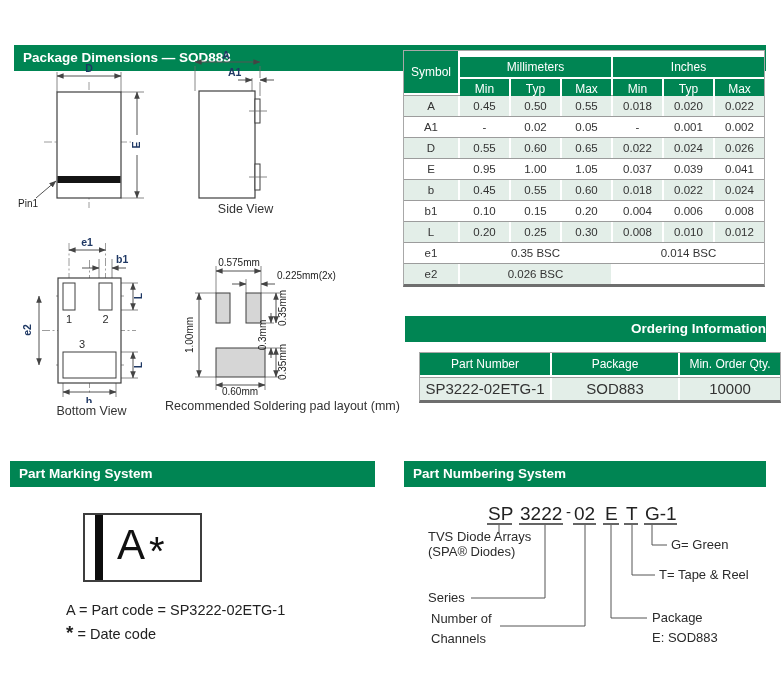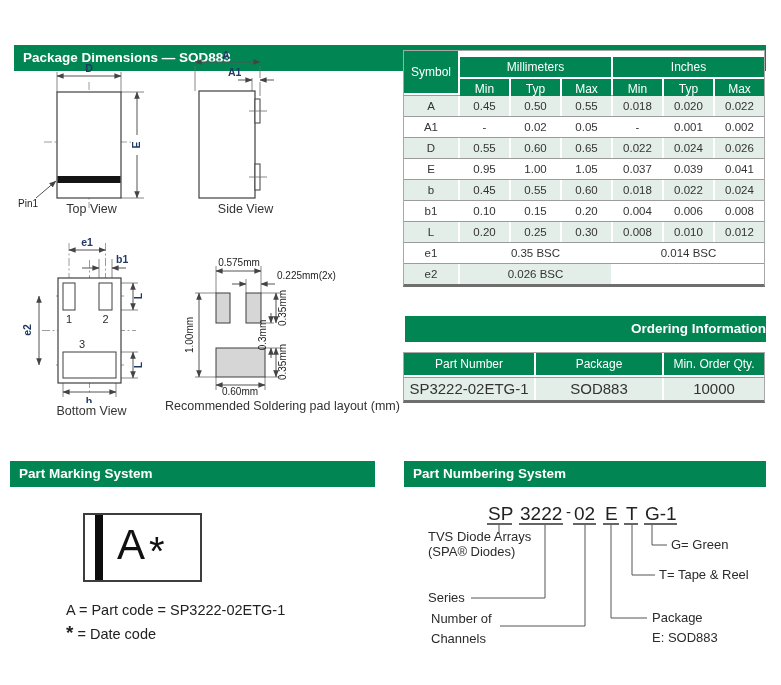--- a/index.html
+++ b/index.html
@@ -31,21 +31,21 @@
   .dt-row > div { line-height:20px; text-align:center; background:#fff;
                   border-right:2px solid #fff; box-sizing:border-box; }
   .dt-row .sym { width:56px; }
   .dt-row .c  { width:51px; }
   .dt-row .c.last { width:49px; border-right:none; }
   .dt-row .cspan { width:153px; }
   .dt-row .cspan.last { width:151px; border-right:none; }
   .dt-row.alt > div { background:var(--row_green,#e3eee8); border-right-color:#fff; }
 
   
-  .ordtbl { position:absolute; left:403px; top:352px; width:362px; background:#fff;
+  .ordtbl { position:absolute; left:419px; top:352px; width:362px; background:#fff;
             border:1px solid #a8a8a8; border-bottom:3px solid var(--border_dark,#6e6e6e);
             box-sizing:border-box; }
   .ot-h { display:flex; height:24px; }
   .ot-h > div { background:var(--green,#008553); color:#fff; font-size:12px; text-align:center;
                 line-height:22px; border-right:2px solid #fff; border-bottom:2px solid #fff;
                 box-sizing:border-box; }
   .ot-r { display:flex; height:23px; border-top:1px solid #9c9c9c; box-sizing:border-box; }
   .ot-r > div { background:var(--row_green,#e3eee8); font-size:15px; color:#333;
                 text-align:center; line-height:22px; border-right:2px solid #fff; box-sizing:border-box; }
   .col1 { width:132px; } .col2 { width:128px; } .col3 { width:100px; border-right:none !important; }
@@ -109,21 +109,20 @@
     <path class="cl" d="M75,32 V158"></path>
     <path class="cl" d="M30,92 H120"></path>
     <rect class="outline" x="43" y="42" width="64" height="106"></rect>
     <rect class="blackbar" x="43.5" y="126" width="63" height="7"></rect>
     <rect x="117" y="85" width="12" height="20" fill="#fff"></rect>
     <text class="dimlbl" x="75" y="22" text-anchor="middle">D</text>
     <text class="dimlbl" x="126" y="95" text-anchor="middle" transform="rotate(-90 126 95)">E</text>
     <line class="dim" x1="22" y1="148" x2="42" y2="131" marker-end="url(#arr)"></line>
     <text class="mmlbl" x="4" y="157">Pin1</text>
   </svg>
-  <div class="cap" style="left:14px; top:202px; width:155px;">Top View</div>
 
   <svg class="draw" style="left:188px; top:50px;" width="115" height="160" viewBox="0 0 115 160">
     <g>
       <path class="ext" d="M7,16 V41 M72,16 V28"></path>
       <line class="dim" x1="7" y1="12" x2="72" y2="12" marker-start="url(#arr)" marker-end="url(#arr)"></line>
       <path class="ext" d="M64,28 V46 M72,32 V46"></path>
       <line class="dim" x1="50" y1="30" x2="64" y2="30" marker-end="url(#arr)"></line>
       <line class="dim" x1="86" y1="30" x2="72" y2="30" marker-end="url(#arr)"></line>
     </g>
     <rect class="outline" x="11" y="41" width="56" height="107"></rect>

